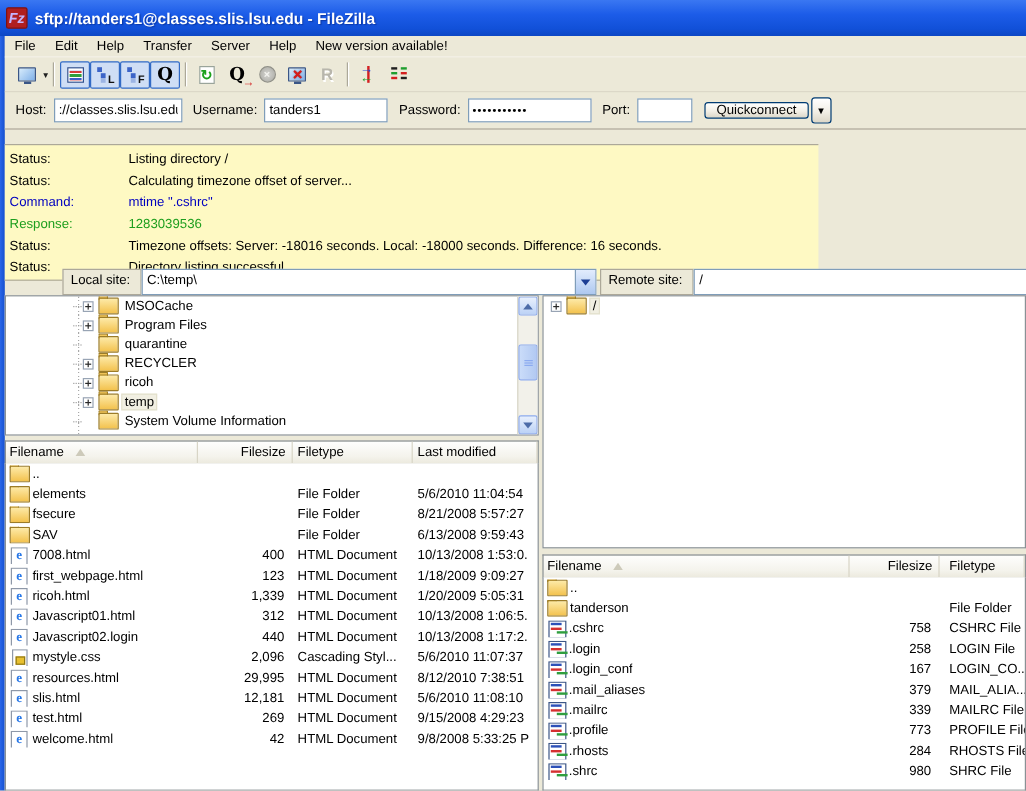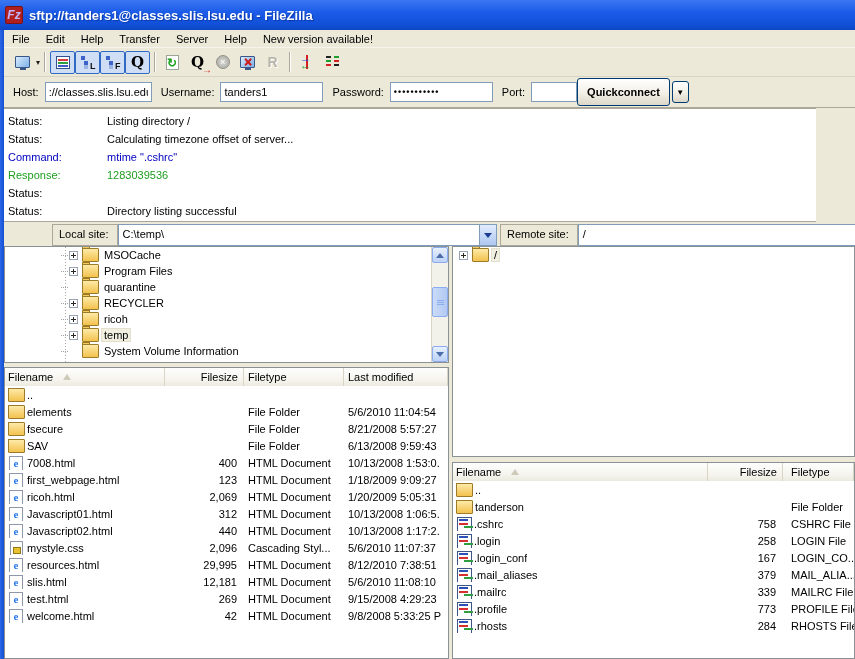--- a/index.html
+++ b/index.html
@@ -73,32 +73,32 @@
     position:absolute; left:4px; top:77px; width:851px; height:31px;
     display:flex; align-items:center; background:#ece9d8; border-bottom:1px solid #aca899;
   }
   .quickbar label { margin-left:9px; margin-right:6px; }
   .qinput { height:20px; border:1px solid #7f9db9; background:#fff; font-family:"Liberation Sans",sans-serif; font-size:11px; padding:0 3px; }
   .host-input { width:107px; }
   .user-input { width:103px; }
   .pass-input { width:103px; font-size:9px; font-weight:bold; letter-spacing:1px; }
   .port-input { width:46px; }
   .qc-btn {
-    height:28px; padding:0 9px; border:1px solid #003c74; border-radius:3px;
-    background:linear-gradient(180deg,#ffffff,#f2efe6 55%,#dcd7c8); font-family:"Liberation Sans",sans-serif; font-size:11px;font-weight:bold;
+    margin-left:10px; height:14px; padding:0 9px; border:1px solid #003c74; border-radius:3px;
+    background:linear-gradient(180deg,#ffffff,#f2efe6 55%,#dcd7c8); font-family:"Liberation Sans",sans-serif; font-size:11px;
   }
   .qc-drop {
     margin-left:2px; width:17px; height:22px; border:1px solid #003c74; border-radius:3px;
     background:linear-gradient(180deg,#ffffff,#f2efe6 55%,#dcd7c8);
     display:flex; align-items:center; justify-content:center; font-size:8px;
   }
   
   .statuslog {
-    position:absolute; left:4px; top:108px; width:812px; height:114px;
-    background:#ffffff; border-top:1px solid #aca899; border-bottom:1px solid #aca899;
+    position:absolute; left:4px; top:120px; width:678px; height:114px;
+    background:#fef9c3; border-top:1px solid #aca899; border-bottom:1px solid #aca899;
     padding:3px 0 0 4px; overflow:hidden;
   }
   .log-line { display:flex; height:18px; align-items:center; }
   .log-label { width:99px; flex:none; }
   .log-line.command { color:#0000c0; }
   .log-line.response { color:#1e9e1e; }
   
   .sitebar { position:absolute; height:22px; display:flex;margin-left:48px; }
   .site-label { background:#ece9d8; border:1px solid #aca899; padding:3px 8px 0 6px; white-space:nowrap; }
   .combo { flex:1; display:flex; background:#fff; border:1px solid #7f9db9; }
@@ -271,20 +271,21 @@
         <span class="log-message">mtime ".cshrc"</span>
       </div>
 
       <div class="log-line response">
         <span class="log-label">Response:</span>
         <span class="log-message">1283039536</span>
       </div>
 
       <div class="log-line">
         <span class="log-label">Status:</span>
+        <span class="log-message">Timezone offsets: Server: -18016 seconds. Local: -18000 seconds. Difference: 16 seconds.</span>
       </div>
 
       <div class="log-line">
         <span class="log-label">Status:</span>
         <span class="log-message">Directory listing successful</span>
       </div>
 
   </div>
 
   <div class="sitebar" style="left:4px; top:224px; width:445px;">
@@ -438,39 +439,39 @@
         <span class="fcell right lc-size">123</span>
         <span class="fcell lc-type">HTML Document</span>
         <span class="fcell lc-mod">1/18/2009 9:09:27</span>
       </div>
 
       <div class="frow">
         <span class="fcell lc-name">
           <span class="ficon icon-html"></span>
           <span class="fname-text">ricoh.html</span>
         </span>
-        <span class="fcell right lc-size">2,069</span>
+        <span class="fcell right lc-size">1,339</span>
         <span class="fcell lc-type">HTML Document</span>
         <span class="fcell lc-mod">1/20/2009 5:05:31</span>
       </div>
 
       <div class="frow">
         <span class="fcell lc-name">
           <span class="ficon icon-html"></span>
           <span class="fname-text">Javascript01.html</span>
         </span>
         <span class="fcell right lc-size">312</span>
         <span class="fcell lc-type">HTML Document</span>
         <span class="fcell lc-mod">10/13/2008 1:06:5.</span>
       </div>
 
       <div class="frow">
         <span class="fcell lc-name">
           <span class="ficon icon-html"></span>
-          <span class="fname-text">Javascript02.html</span>
+          <span class="fname-text">Javascript02.login</span>
         </span>
         <span class="fcell right lc-size">440</span>
         <span class="fcell lc-type">HTML Document</span>
         <span class="fcell lc-mod">10/13/2008 1:17:2.</span>
       </div>
 
       <div class="frow">
         <span class="fcell lc-name">
           <span class="ficon icon-css"></span>
           <span class="fname-text">mystyle.css</span>
@@ -628,16 +629,24 @@
 
       <div class="frow">
         <span class="fcell rc-name">
           <span class="ficon icon-file"></span>
           <span class="fname-text">.rhosts</span>
         </span>
         <span class="fcell right rc-size">284</span>
         <span class="fcell rc-type">RHOSTS File</span>
       </div>
 
+      <div class="frow">
+        <span class="fcell rc-name">
+          <span class="ficon icon-file"></span>
+          <span class="fname-text">.shrc</span>
+        </span>
+        <span class="fcell right rc-size">980</span>
+        <span class="fcell rc-type">SHRC File</span>
+      </div>
 
   </div>
 
 </div>
 
 </body></html>

